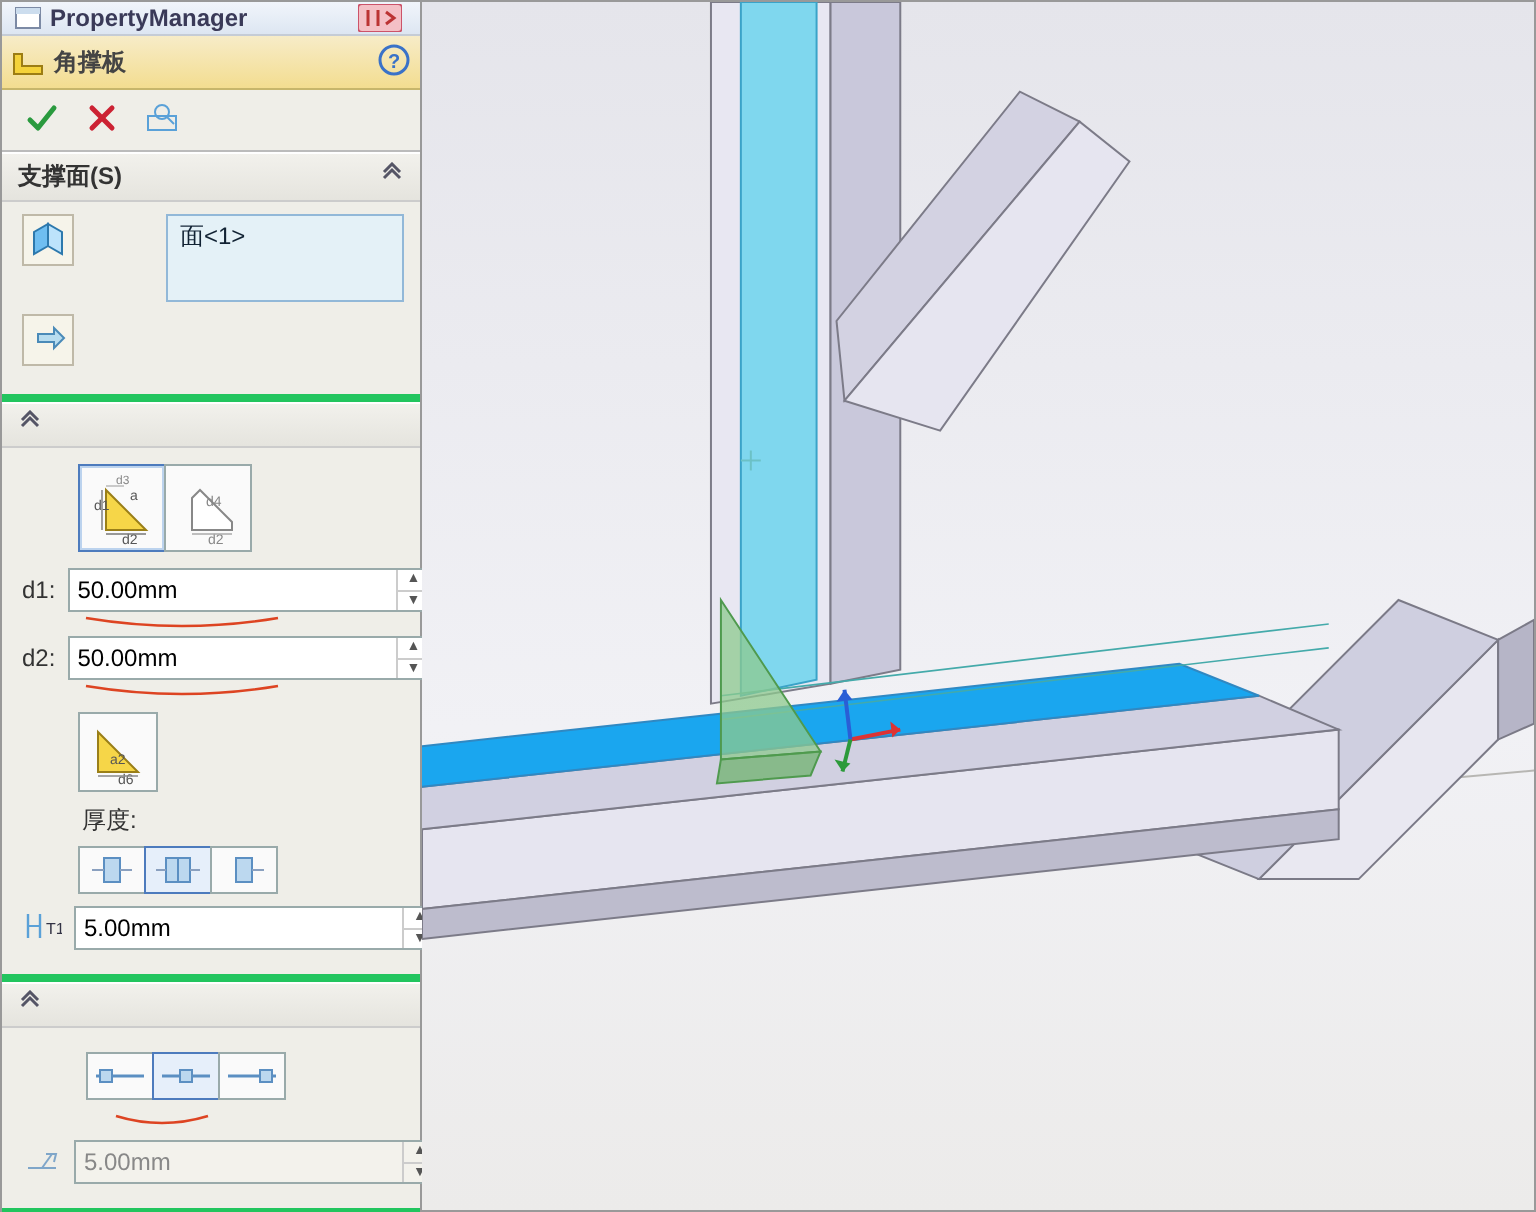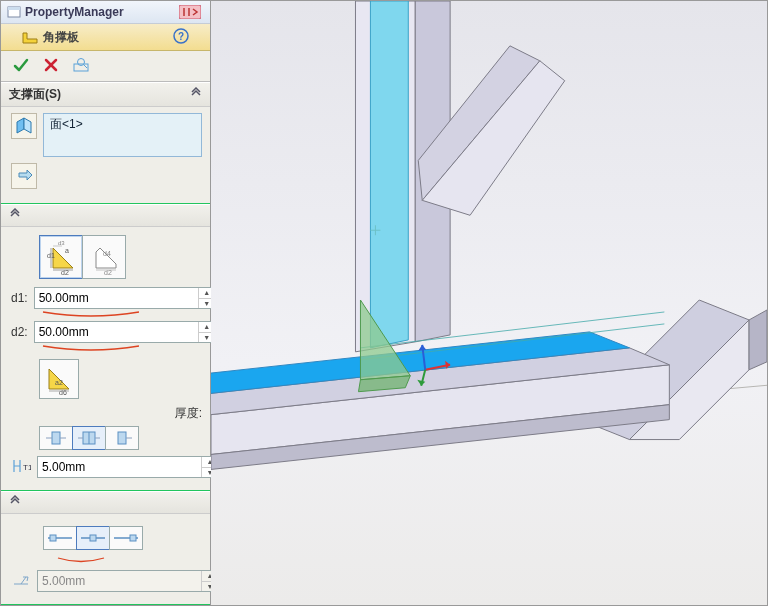--- a/index.html
+++ b/index.html
@@ -48,21 +48,21 @@
     color: #3a3a58;
     flex: 1;
   }
   .titlebar .pin-icon {
     width: 28px; height: 16px;
     display:flex; align-items:center; justify-content:center;
   }
   .featurebar {
     display:flex;
     align-items:center;
-    padding: 4px 20px;
+    padding: 4px 4px;
     background: linear-gradient(#f7ecc8,#f3dd90);
     border-bottom:1px solid #c7b66b;
   }
   .featurebar .feat-icon {
     width:18px; height:16px;
     margin-right:4px;
   }
   .featurebar .feat-text {
     flex:1;
     font-weight:bold;
@@ -83,21 +83,21 @@
     gap:2px;
   }
   .confirmbar .btn {
     width:26px; height:22px;
     display:flex; align-items:center; justify-content:center;
     border:1px solid transparent;
   }
 
   .section {
     border-top:1px solid #fff;
-    border-bottom:1px solid #22c55e;
+    border-bottom:4px solid #22c55e;
     background:#efeee8;
   }
   .section-head {
     display:flex;
     align-items:center;
     padding:3px 8px;
     background:linear-gradient(#f2f1ec,#e5e4de);
     border-bottom:1px solid #ccc;
     cursor:pointer;
   }
@@ -117,20 +117,21 @@
     border:1px solid #bfb9a8;
     background:#f6f4ea;
   }
   .listbox {
     flex:1;
     min-height:44px;
     border:1px solid #92b8d8;
     background:#e4f1f7;
     padding:1px;
     box-sizing:border-box;
+    margin-left:40px;
   }
   .listbox .item {
     padding:1px 5px;
     color:#123;
   }
   .listbox .item.selected {
     background:#2a7bd1;
     color:#fff;
   }
 
@@ -199,21 +200,20 @@
   }
   .underline-annot svg { display:block; }
 
   .small-icon-row {
     display:flex;
     margin:8px 0 6px 28px;
   }
   .thick-label {
     margin:6px 0 4px 30px;
     color:#333;
-    text-align:right;
   }
   .tri-buttons {
     display:flex;
     gap:0;
     margin:4px 0 6px 28px;
   }
   .tbtn {
     width:34px; height:24px;
     border:1px solid #9aa;
     background:#fafafa;

